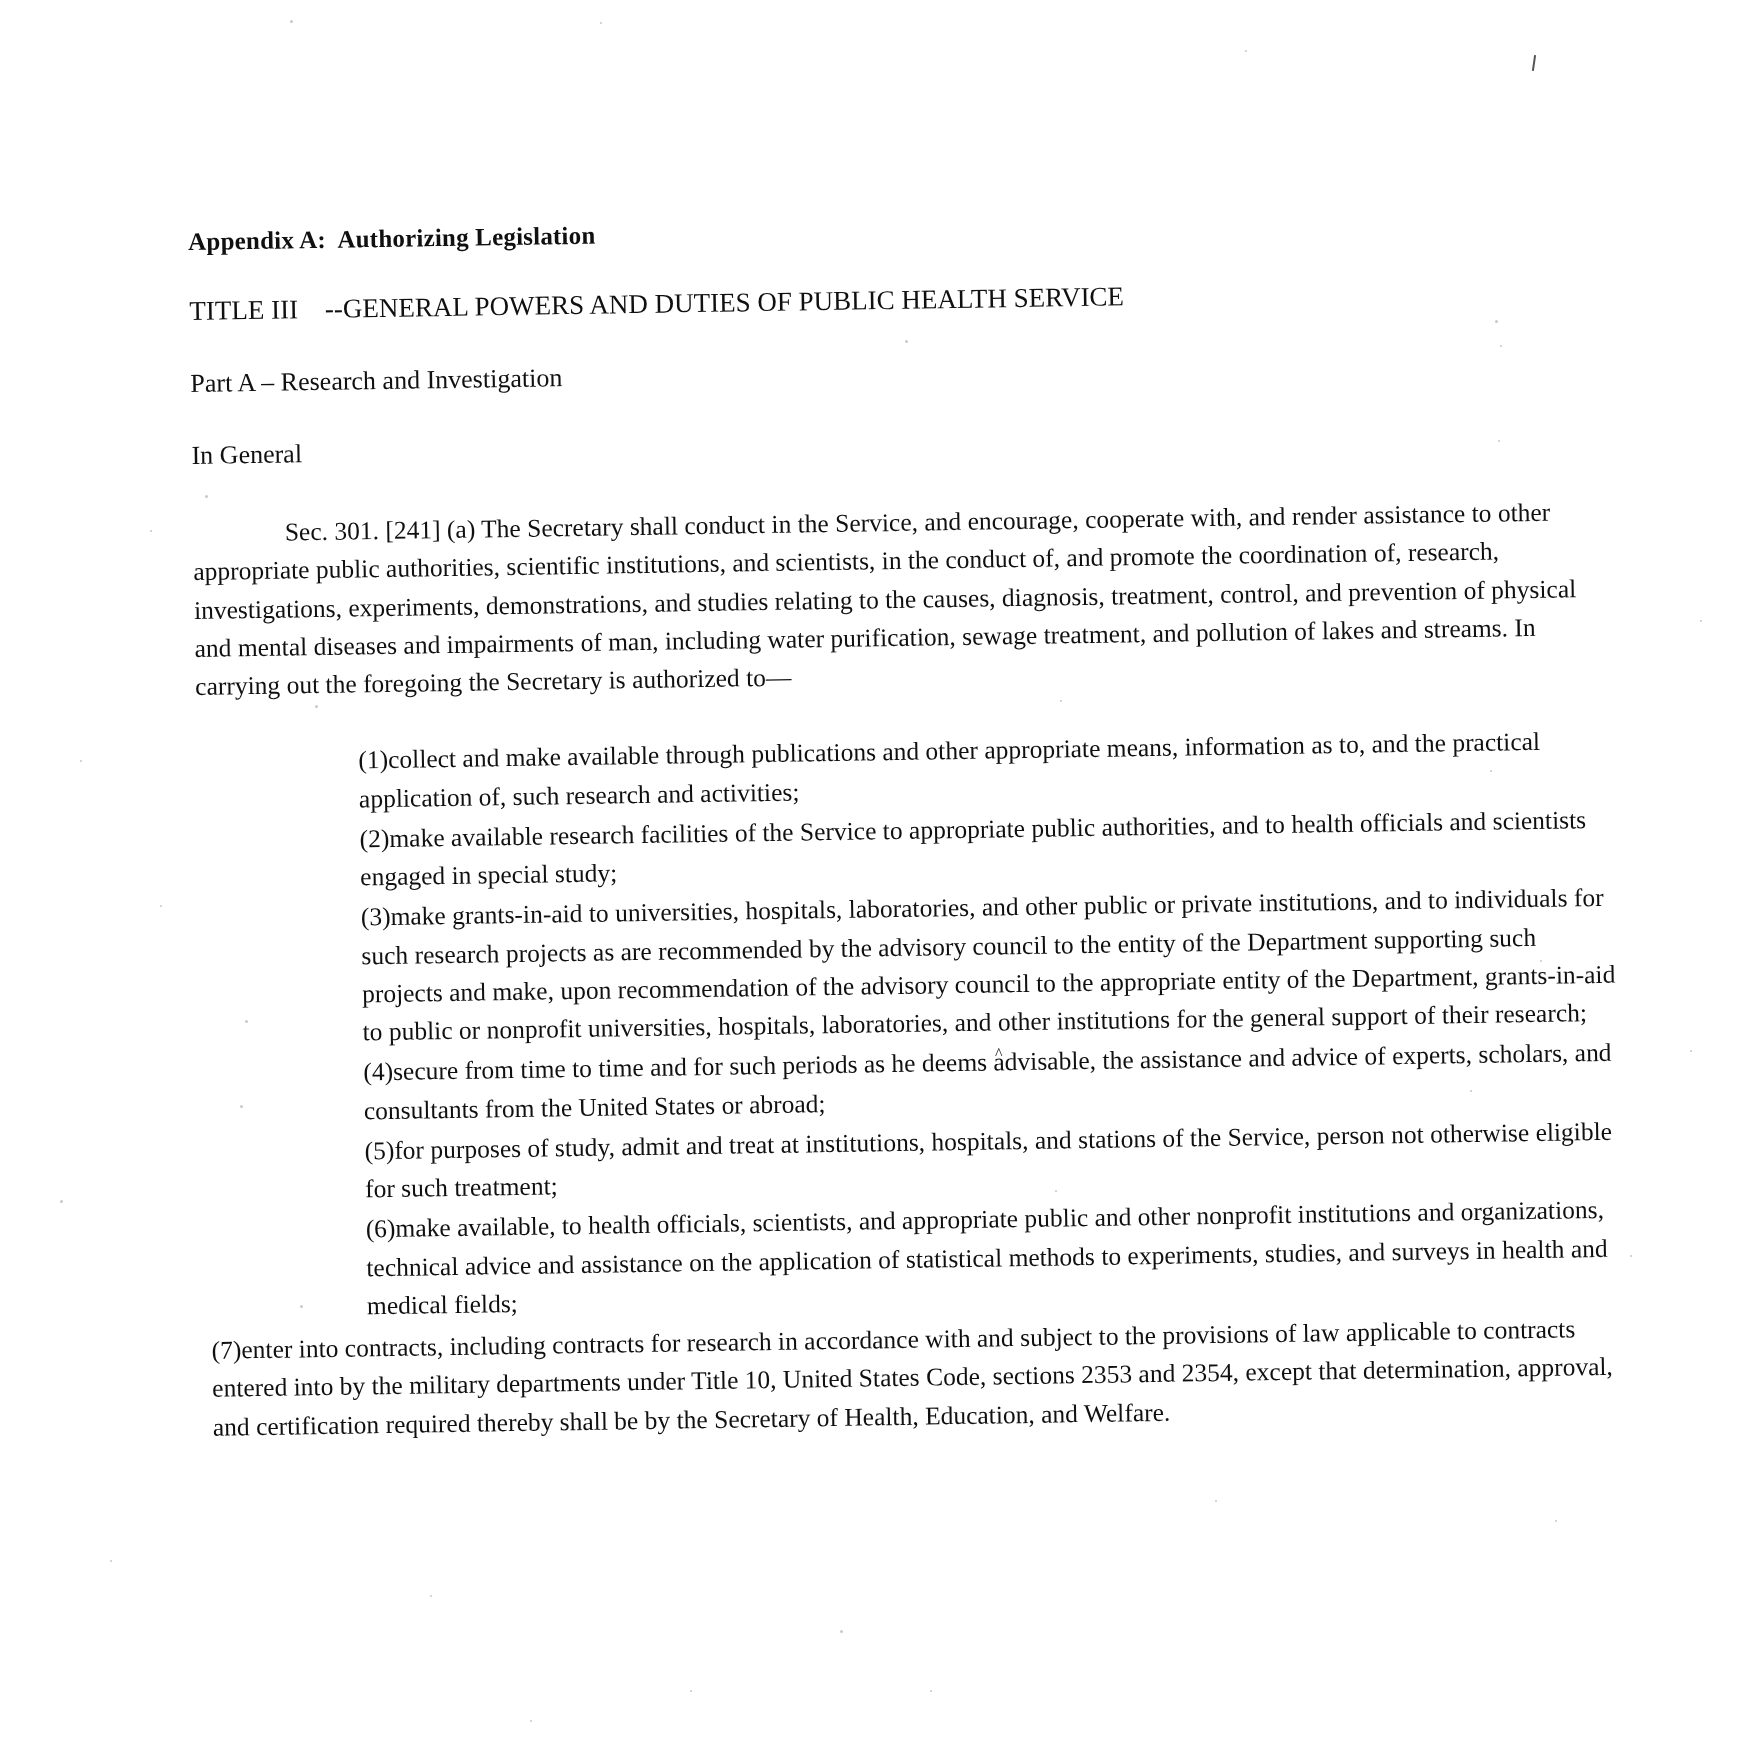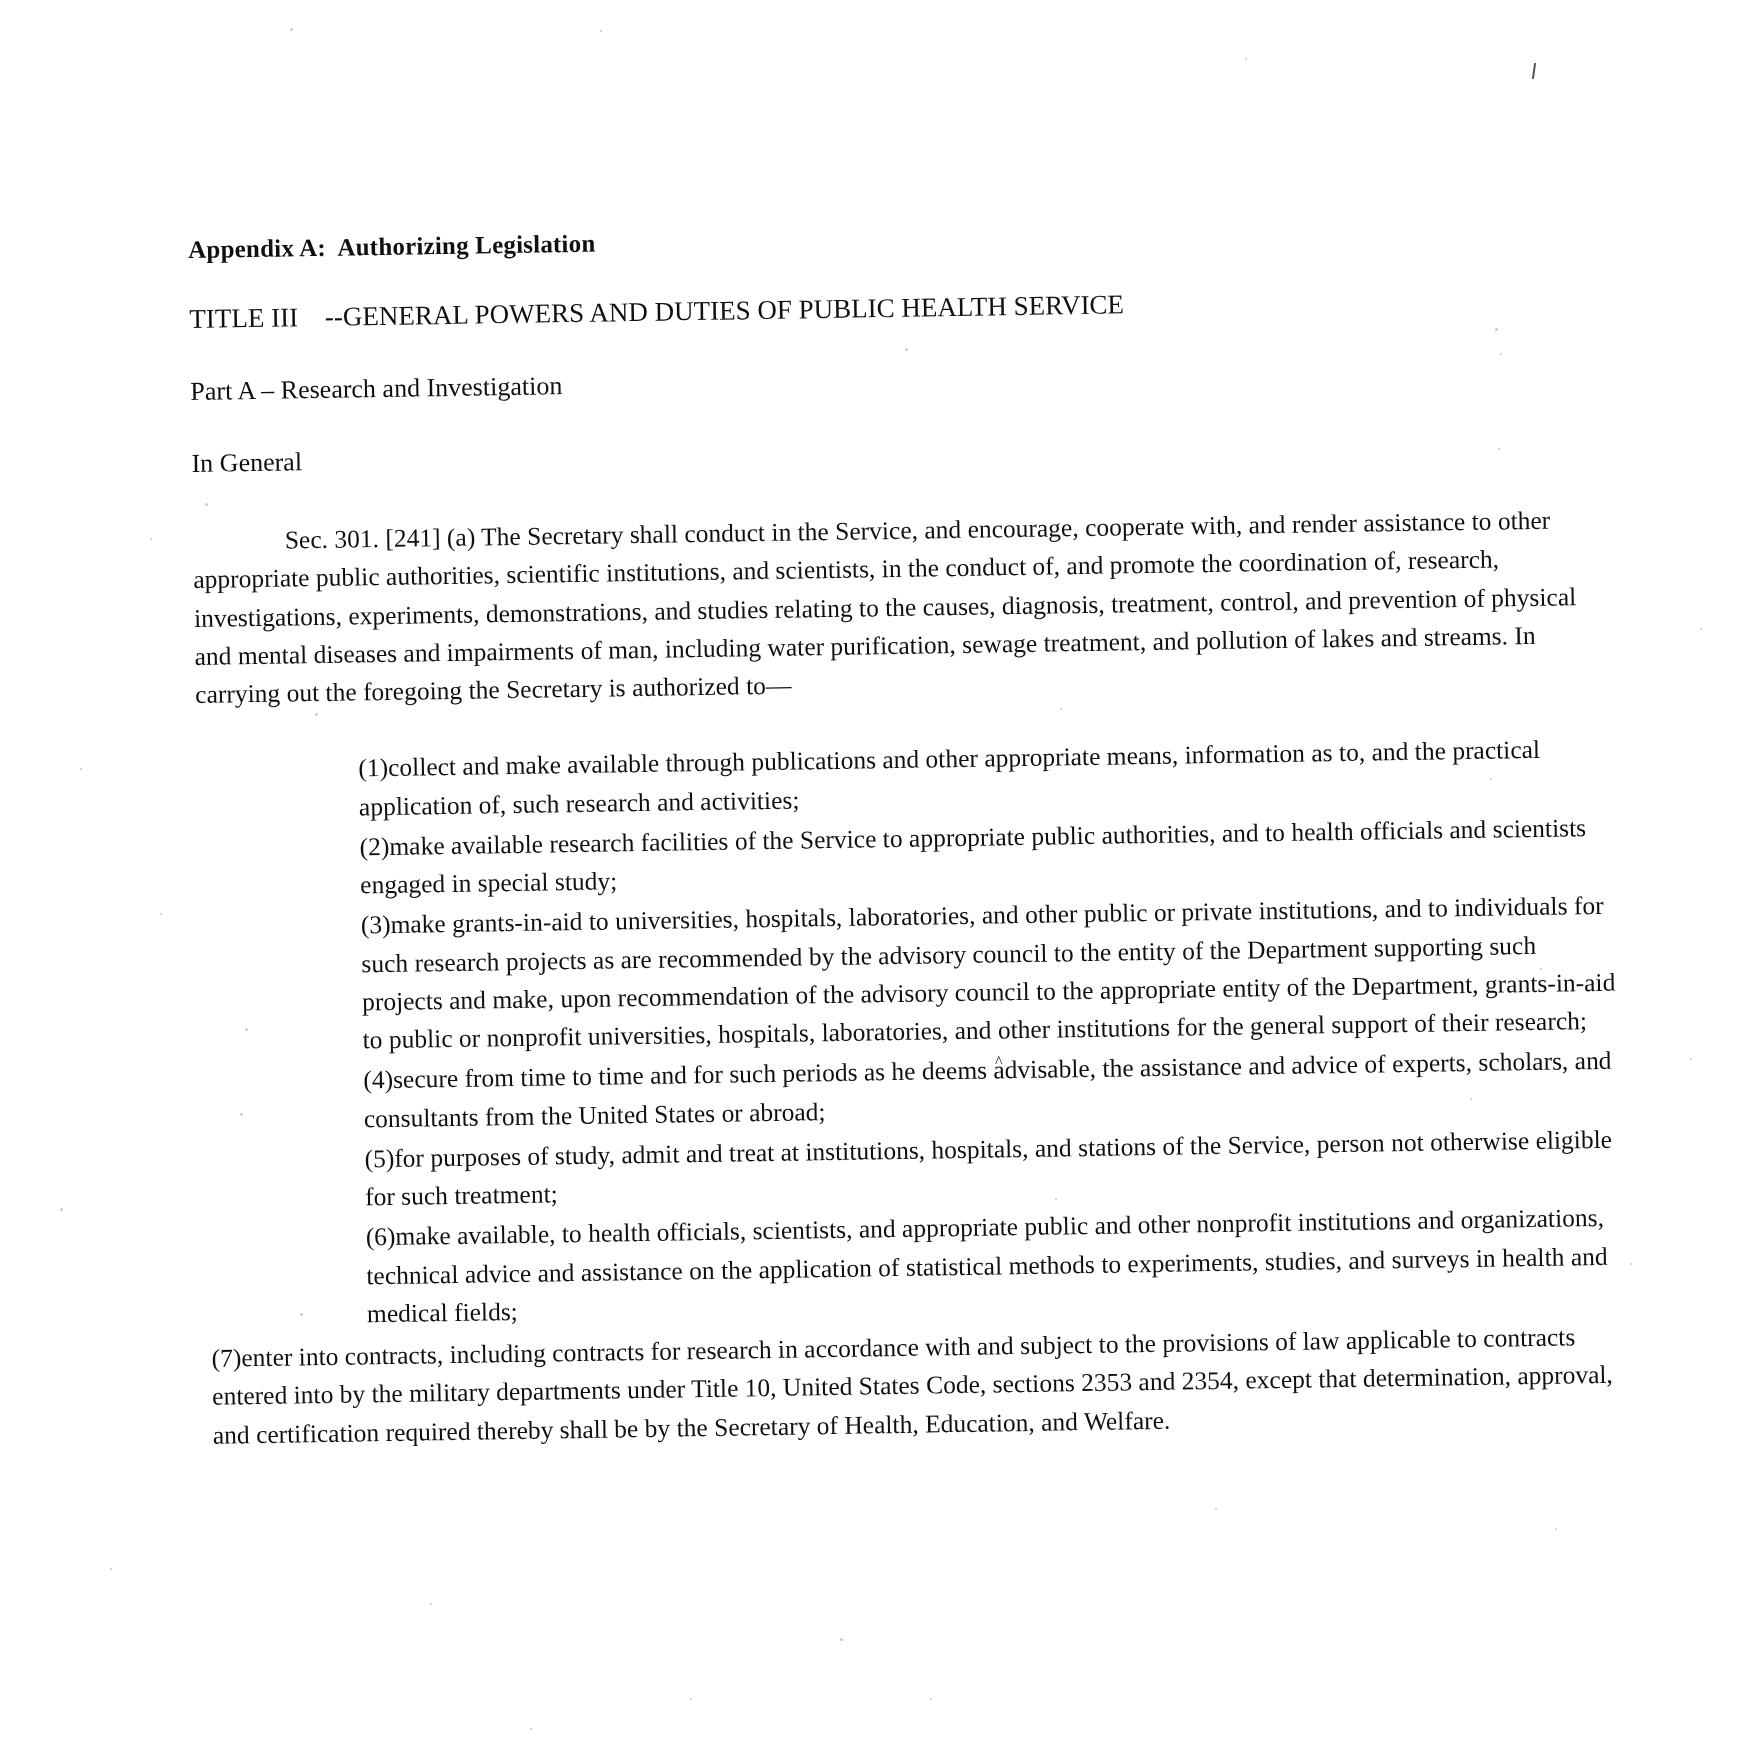--- a/index.html
+++ b/index.html
@@ -17,21 +17,21 @@
   }
   
   .speck {
     position: absolute;
     background: #9a9a9a;
     border-radius: 50%;
     opacity: .55;
   }
   .page {
     position: absolute;
-    left: 0; top: 8px;
+    left: 0; top: 0;
     width: 1740px;
     height: 1683px;
   }
   .doc {
     position: absolute;
     left: 188px;
     top: 228px;
     width: 1420px;
     
     transform: rotate(-0.9deg);

